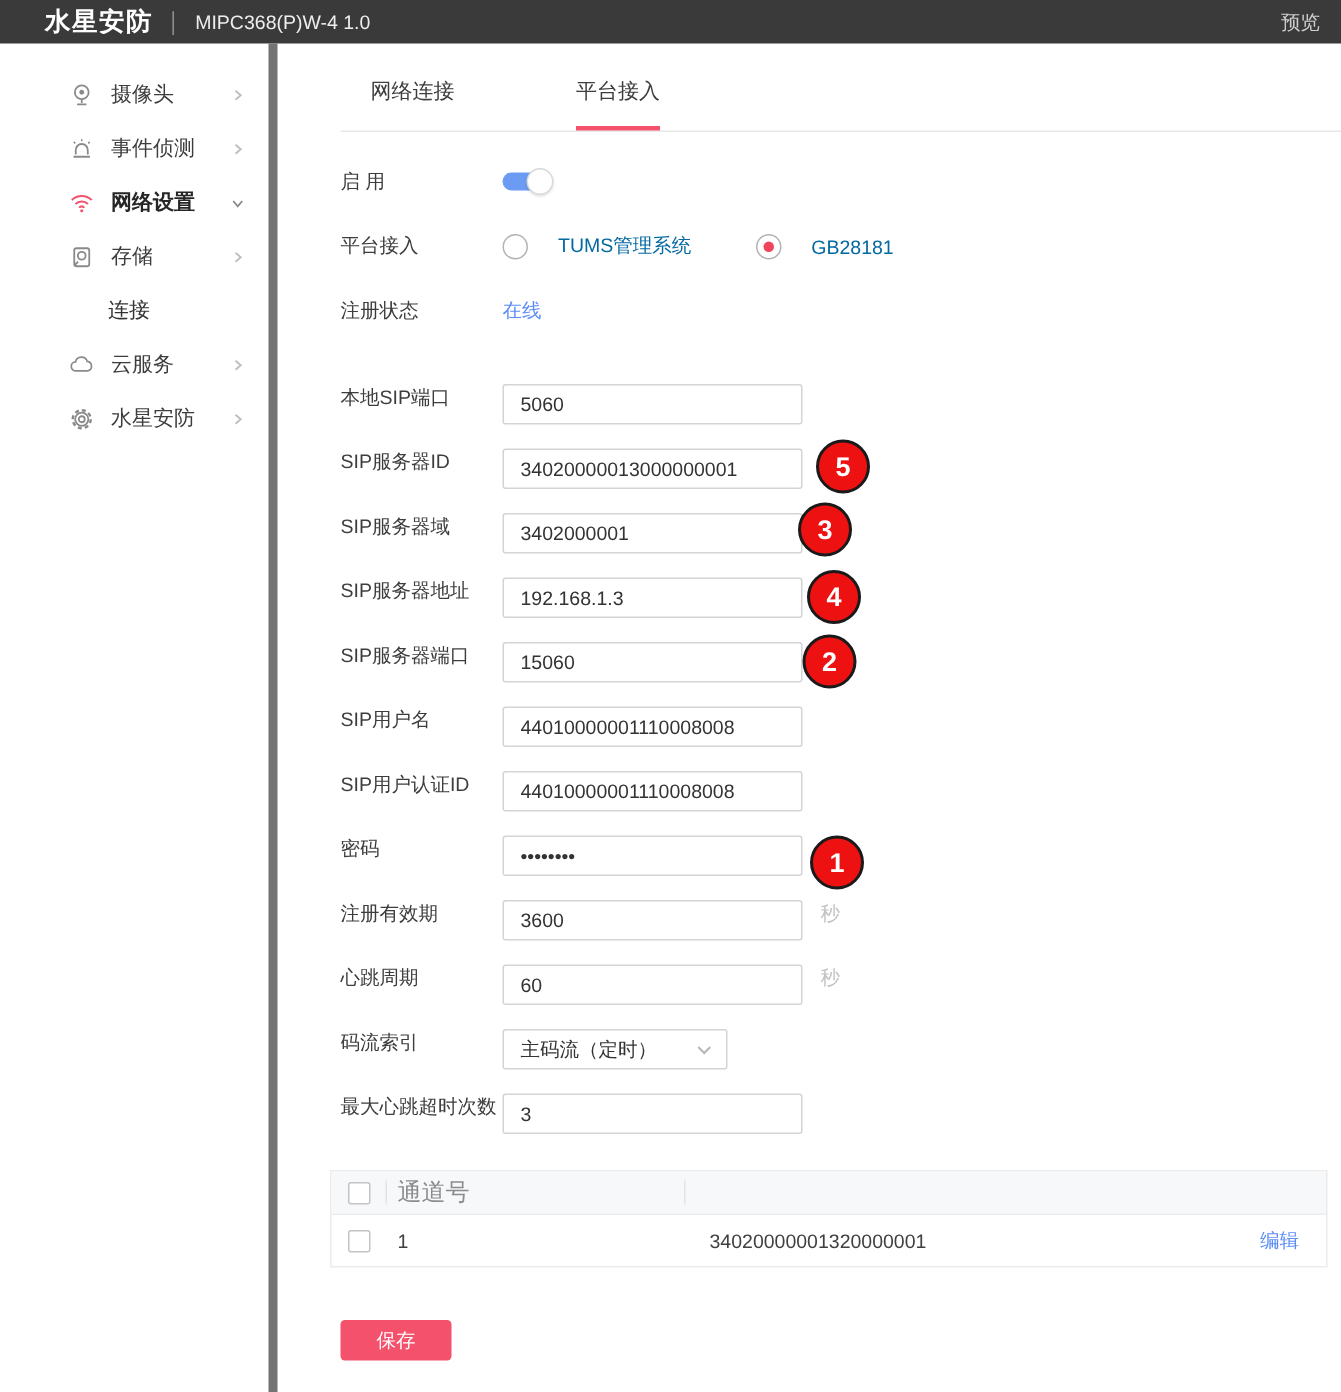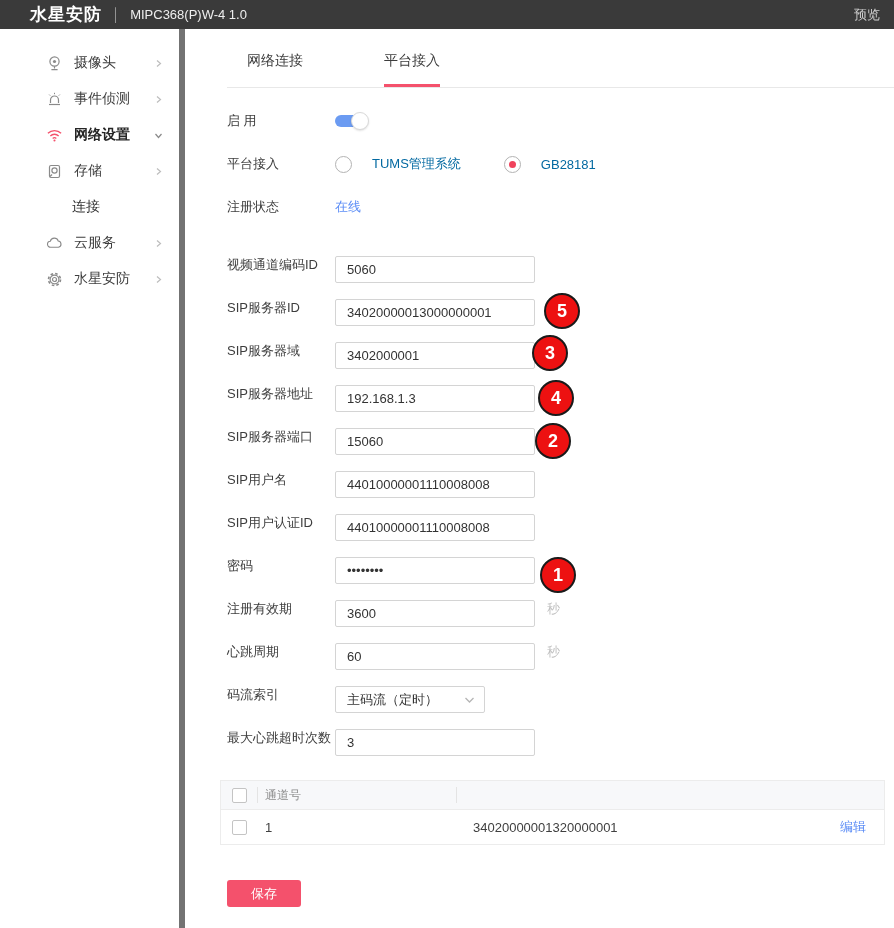--- a/index.html
+++ b/index.html
@@ -55,21 +55,21 @@
 
   
   .sel-box { width:150px; height:27px; border:1px solid #d4d4d4; border-radius:2px; display:flex; align-items:center; padding:0 9px 0 11px; font-size:13px; color:#333; cursor:pointer; background:#fff; }
   .sel-box .sel-chev { margin-left:auto; display:flex; }
 
   
   .badge { position:absolute; width:36px; height:36px; border-radius:50%; background:#ed1111; border:2px solid #1a1a1a; color:#fff; font-size:18px; font-weight:bold; display:flex; align-items:center; justify-content:center; z-index:3; }
 
   
   .tbl { width:665px; margin-left:-7px; margin-top:24px; border:1px solid #ececec; font-size:13px; }
-  .tbl-hdr { display:flex; height:28px; background:#f7f8fa; align-items:center; color:#8c8c8c; font-size:12px; }
+  .tbl-hdr { display:flex; height:28px; background:#f7f8fa; align-items:center; color:#8c8c8c; font-size:16px; }
   .tbl-hdr .cell { border-right:1px solid #e4e4e4; height:16px; display:flex; align-items:center; }
   .tbl-hdr .cell:last-child { border-right:none; }
   .tbl-row { display:flex; height:35px; align-items:center; border-top:1px solid #ececec; color:#404040; }
   .c-chk { width:37px; display:flex; justify-content:center; flex-shrink:0; }
   .c-ch  { width:199px; padding-left:7px; flex-shrink:0; }
   .c-id  { width:365px; padding-left:16px; flex-shrink:0; }
   .c-act { flex:1; display:flex; justify-content:center; }
   .chk { width:15px; height:15px; border:1px solid #c4c4c4; border-radius:2px; background:#fff; cursor:pointer; }
   .edit-link { color:#5c8df6; font-size:13px; cursor:pointer; }
 
@@ -222,21 +222,21 @@
       </div>
 
       
       <div class="frow">
         <span class="lbl">注册状态</span>
         <span class="status-val">在线</span>
       </div>
 
       
       <div class="frow gap-lg">
-        <span class="lbl">视频通道编码ID</span>
+        <span class="lbl">本地SIP端口</span>
         <input class="tin" type="text" value="5060" style="">
       </div>
 
       
       <div class="frow">
         <span class="lbl">SIP服务器ID</span>
         <input class="tin" type="text" value="34020000013000000001" style="">
         <span class="badge" style="left:317px; top:-6px;">5</span>
       </div>
 

